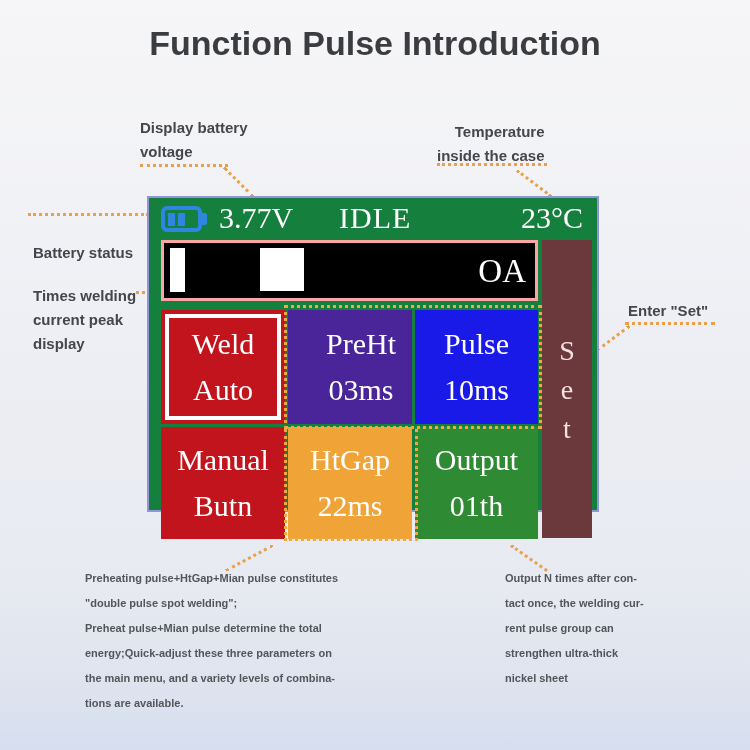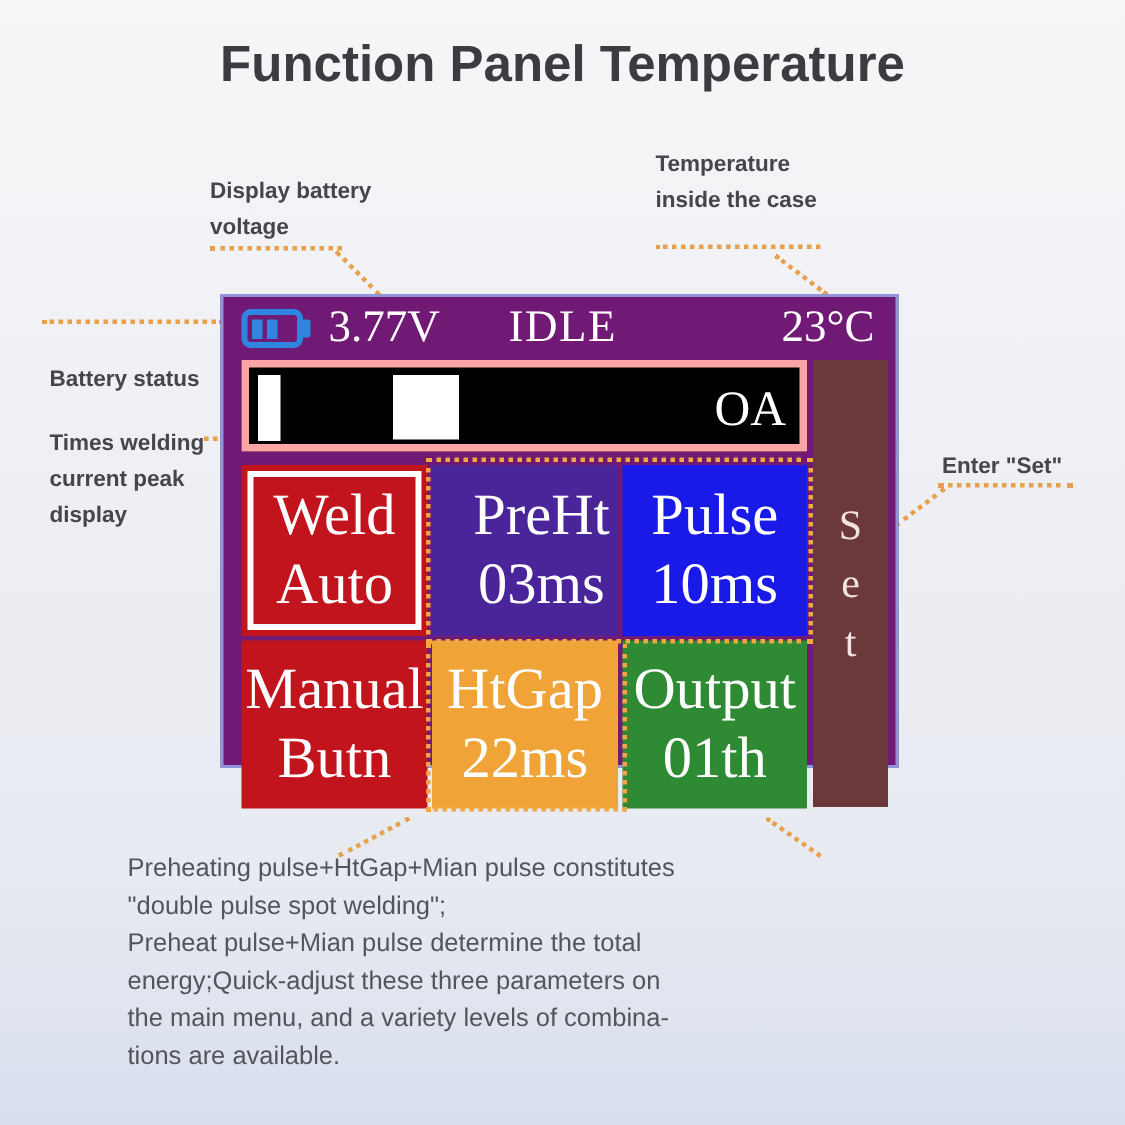--- a/index.html
+++ b/index.html
@@ -25,21 +25,21 @@
 
   .dot-h, .dot-line {
     position: absolute; height: 0;
     border-top: 3px dotted #E8A04B;
   }
   .dot-line { transform-origin: left center; }
 
   
   .display {
     position: absolute; left: 147px; top: 196px; width: 452px; height: 316px;
-    background: #701a75; border: 2px solid #9095DA;
+    background: #15803d; border: 2px solid #9095DA;
   }
   .status-voltage, .status-mode, .status-temp {
     position: absolute; top: 0px; line-height: 40px;
     font-family: "Liberation Serif", "DejaVu Serif", serif;
     font-size: 30px; color: #FFFFFF;
   }
   .status-voltage { left: 70px; }
   .status-mode { left: 190px; letter-spacing: 1px; text-align: center; }
   .status-temp { right: 14px; }
 
@@ -49,21 +49,21 @@
     display: flex; align-items: center; gap: 3px; padding-left: 3px;
   }
   .battery::after {
     content: ""; position: absolute; right: -9px; top: 3px;
     width: 5px; height: 12px; background: #2E86E0; border-radius: 0 2px 2px 0;
   }
   .battery .bar { width: 7px; height: 13px; background: #2E86E0; }
 
   .bar-box {
     position: absolute; left: 12px; top: 42px; width: 377px; height: 61px;
-    background: #000; border: 5px solid #fca5a5;
+    background: #000; border: 3px solid #fca5a5;
   }
   .bar-box .bar1 { position: absolute; left: 6px; top: 5px; width: 15px; height: 44px; background: #FFF; }
   .bar-box .bar2 { position: absolute; left: 96px; top: 5px; width: 44px; height: 43px; background: #FFF; }
   .bar-box .amp {
     position: absolute; right: 9px; top: 8px;
     font-family: "Liberation Serif", "DejaVu Serif", serif;
     font-size: 33px; line-height: 40px; color: #FFF;
   }
 
   .set-col {
@@ -76,56 +76,56 @@
     font-family: "Liberation Serif", "DejaVu Serif", serif;
     font-size: 28px; line-height: 39px; color: #F2E3E2;
   }
 
   .cell {
     position: absolute; display: flex; align-items: center; justify-content: center;
     text-align: center; cursor: pointer;
   }
   .cell .cell-label {
     font-family: "Liberation Serif", "DejaVu Serif", serif;
-    font-size: 39px; line-height: 46px; color: #FFFFFF; white-space: pre-line;
+    font-size: 30px; line-height: 46px; color: #FFFFFF; white-space: pre-line;
   }
   .cell-weld   { left: 12px;  top: 112px; width: 124px; height: 114px; background: #C2141C;
                  outline: 4px solid #FFFFFF; outline-offset: -8px; }
   .cell-preht  { left: 139px; top: 112px; width: 124px; height: 114px; background: #4A2599; padding-left: 22px; }
   .cell-pulse  { left: 266px; top: 112px; width: 123px; height: 114px; background: #1A1AE8; }
   .cell-manual { left: 12px;  top: 229px; width: 124px; height: 112px; background: #C2141C; text-align: center; }
   .cell-htgap  { left: 139px; top: 229px; width: 124px; height: 112px; background: #F0A438; }
   .cell-times  { left: 266px; top: 229px; width: 123px; height: 112px; background: #2E8B33; }
 
   .hl-rect1 {
     position: absolute; left: 135px; top: 107px; width: 258px; height: 124px;
     border: 3px dotted #F0A843; pointer-events: none;
   }
   .hl-rect2 {
     position: absolute; left: 135px; top: 231px; width: 134px; height: 112px;
     border: 3px dotted #F0A843; border-top: none; pointer-events: none;
   }
 
   .note {
-    position: absolute; font-size: 17px; font-weight: 400; color: #54555B;
+    position: absolute; font-size: 11px; font-weight: 700; color: #54555B;
     line-height: 25px; white-space: pre-line;
   }
   .note-left  { left: 85px;  top: 566px; width: 424px; }
   .note-right { left: 505px; top: 566px; width: 245px; }
 </style>
 </head>
 <body>
 
 <div class="page">
 
-  <h1 class="title">Function Panel Temperature</h1>
+  <h1 class="title">Function Pulse Introduction</h1>
 
   <div class="callout" style="left:140px; top:116px;">Display battery
 voltage</div>
-  <div class="callout" style="left:437px; top:98px;">Temperature
+  <div class="callout" style="left:437px; top:120px;text-align:right;">Temperature
 inside the case</div>
   <div class="callout" style="left:33px; top:193px;margin-top:48px;">Battery status</div>
   <div class="callout" style="left:33px; top:284px;">Times welding
 current peak
 display</div>
   <div class="callout" style="left:628px; top:299px;">Enter "Set"</div>
 
   <div class="dot-h" style="left:140px; top:164px; width:88px;"></div>
   <div class="dot-line" style="left:224px; top:166px; width:42px; transform:rotate(45deg);"></div>
   <div class="dot-h" style="left:437px; top:163px; width:110px;"></div>
@@ -187,14 +187,19 @@
     <div class="hl-rect1"></div>
     <div class="hl-rect2"></div>
   </div>
 
   <div class="note note-left">Preheating pulse+HtGap+Mian pulse constitutes
 "double pulse spot welding";
 Preheat pulse+Mian pulse determine the total
 energy;Quick-adjust these three parameters on
 the main menu, and a variety levels of combina-
 tions are available.</div>
+  <div class="note note-right">Output N times after con-
+tact once, the welding cur-
+rent pulse group can
+strengthen ultra-thick
+nickel sheet</div>
 
 </div>
 
 </body></html>

